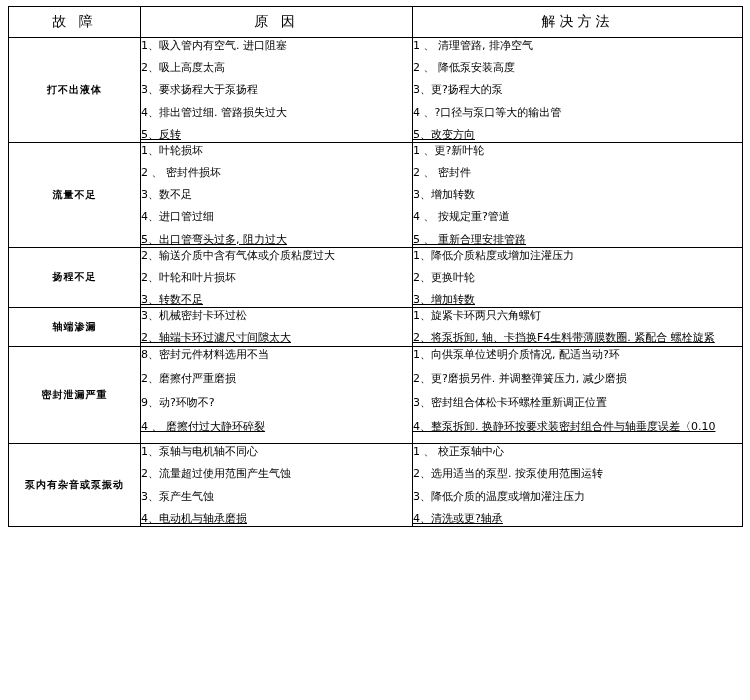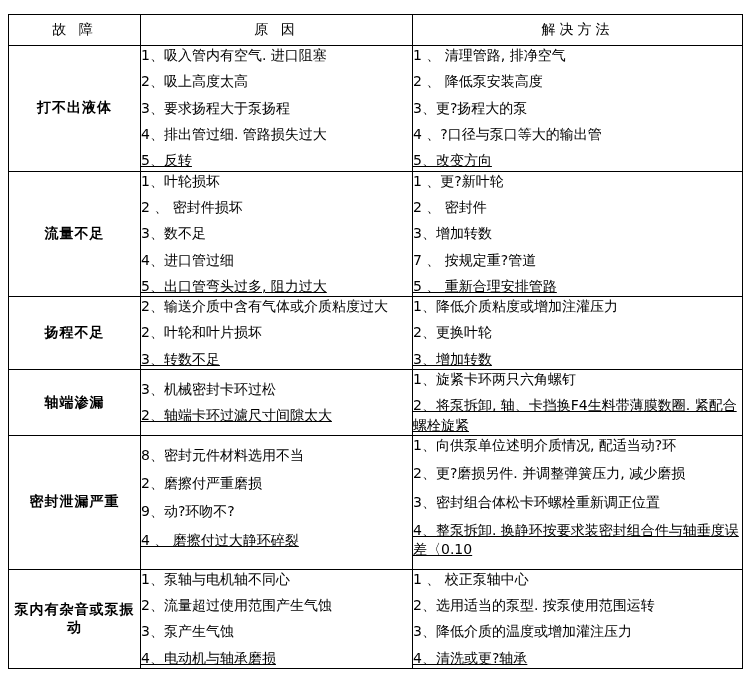--- a/index.html
+++ b/index.html
@@ -11,21 +11,21 @@
     width: 750px;
     height: 700px;
     font-family: "DejaVu Sans", "Liberation Sans", sans-serif;
     color: #000000;
     overflow: hidden;
   }
   .sheet {
     width: 750px;
     height: 700px;
     box-sizing: border-box;
-    padding: 14px 8px 0 8px;
+    padding: 6px 8px 0 8px;
   }
   table.fault-table {
     border-collapse: collapse;
     width: 734px;
     table-layout: fixed;
   }
   table.fault-table th,
   table.fault-table td {
     border: 1px solid #000000;
     vertical-align: middle;
@@ -37,36 +37,36 @@
     font-size: 14px;
     text-align: center;
     letter-spacing: 4px;
   }
   col.c-fault { width: 132px; }
   col.c-cause { width: 272px; }
   col.c-fix   { width: 330px; }
 
   td.fault-cell {
     text-align: center;
-    font-size: 14px;
+    font-size: 10px;
     font-weight: bold;
     letter-spacing: 1px;
     padding: 0 4px;
   }
   td.list-cell {
     padding: 7px 6px 7px 10px;
     vertical-align: top;
   }
   ol.items {
     list-style: none;
     margin: 0;
     padding: 0;
   }
   ol.items li {
-    font-size: 14px;
+    font-size: 11px;
     line-height: 1.38;
     margin: 0 0 7px 0;
     text-indent: 0;
     padding-left: 0;
     white-space: normal;
   }
   ol.items li:last-child {
     margin-bottom: 0;
     text-decoration: underline;
   }
@@ -122,21 +122,21 @@
             <li>3、数不足</li>
             <li>4、进口管过细</li>
             <li>5、出口管弯头过多, 阻力过大</li>
           </ol>
         </td>
         <td class="list-cell">
           <ol class="items">
             <li>1 、更?新叶轮</li>
             <li>2 、 密封件</li>
             <li>3、增加转数</li>
-            <li>7 、 按规定重?管道</li>
+            <li>4 、 按规定重?管道</li>
             <li>5 、 重新合理安排管路</li>
           </ol>
         </td>
       </tr>
 
       <tr>
         <td class="fault-cell">扬程不足</td>
         <td class="list-cell">
           <ol class="items">
             <li>2、输送介质中含有气体或介质粘度过大</li>

